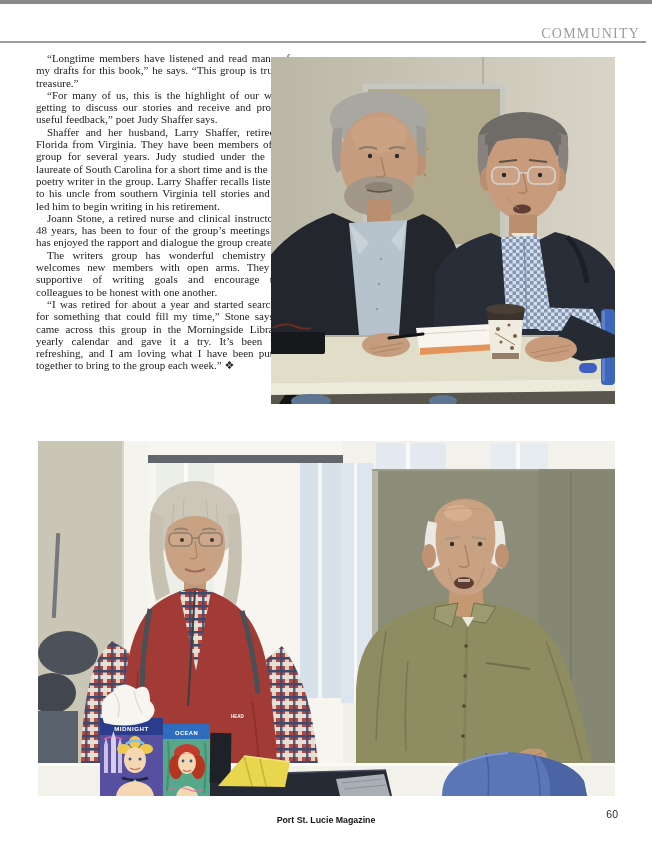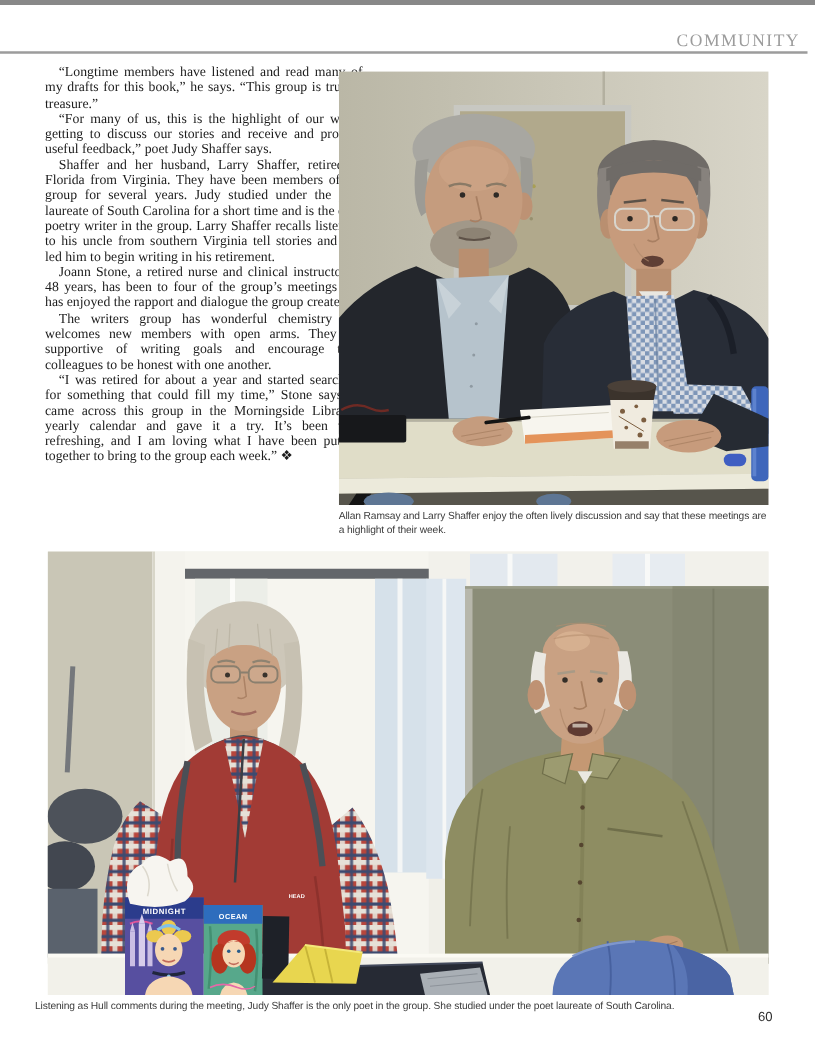--- a/index.html
+++ b/index.html
@@ -170,21 +170,20 @@
         <rect x="331" y="254" width="3" height="70" fill="#6b8fd6" opacity="0.7"></rect>
       </g>
       <path d="M300,258 L344,278 L344,300 L310,304 L280,292 Z" fill="#262b33"></path>
       <g>
         <ellipse cx="280" cy="292" rx="26" ry="13" fill="#c79b7c"></ellipse>
         <path d="M260,296 L300,288 M264,300 L298,293" stroke="#a87f62" stroke-width="1" fill="none" opacity="0.8"></path>
       </g>
       <rect x="308" y="306" width="18" height="10" rx="5" fill="#3f5ec2"></rect>
     </svg>
   </div>
-  <div class="caption" id="caption-top">Allan Ramsay and Larry Shaffer enjoy the often lively discussion and say that these meetings are a highlight of their week.</div>
 
   <div class="photo" id="photo-bottom">
     <svg width="577" height="355" viewBox="0 0 577 355">
       <defs>
         <pattern id="plaid" width="13" height="13" patternUnits="userSpaceOnUse">
           <rect width="13" height="13" fill="#b8463c"></rect>
           <rect width="13" height="4" fill="#e6e1d8"></rect>
           <rect width="4" height="13" fill="#e6e1d8" opacity="0.9"></rect>
           <rect y="8" width="13" height="2.5" fill="#3c4a70"></rect>
           <rect x="8" width="2.5" height="13" fill="#3c4a70" opacity="0.85"></rect>
@@ -354,17 +353,17 @@
         <path d="M438,328 L466,320 M442,332 L468,325 M480,320 L504,312" stroke="#9f7758" stroke-width="1" fill="none" opacity="0.85"></path>
       </g>
       <g>
         <path d="M404,355 Q404,330 430,319 Q462,306 500,315 Q536,323 546,340 L549,355 Z" fill="#5a76b6"></path>
         <path d="M500,315 Q536,323 546,340 L549,355 L512,355 Q514,330 500,315 Z" fill="#4a64a4"></path>
         <path d="M448,312 Q452,330 450,355 M496,314 Q502,332 502,355" stroke="#47619f" stroke-width="1.5" fill="none"></path>
         <path d="M420,324 Q440,314 470,312" stroke="#7f97cc" stroke-width="2" fill="none"></path>
       </g>
     </svg>
   </div>
-  <div class="caption" id="caption-bottom">Listening as Hull comments during the meeting, Judy Shaffer is the only poet in the group. She studied under the poet laureate of South Carolina.</div>
-
+
+  <div class="footer-name">Port St. Lucie Magazine</div>
   <div class="page-number">60</div>
 
 </div>
 
 </body></html>

